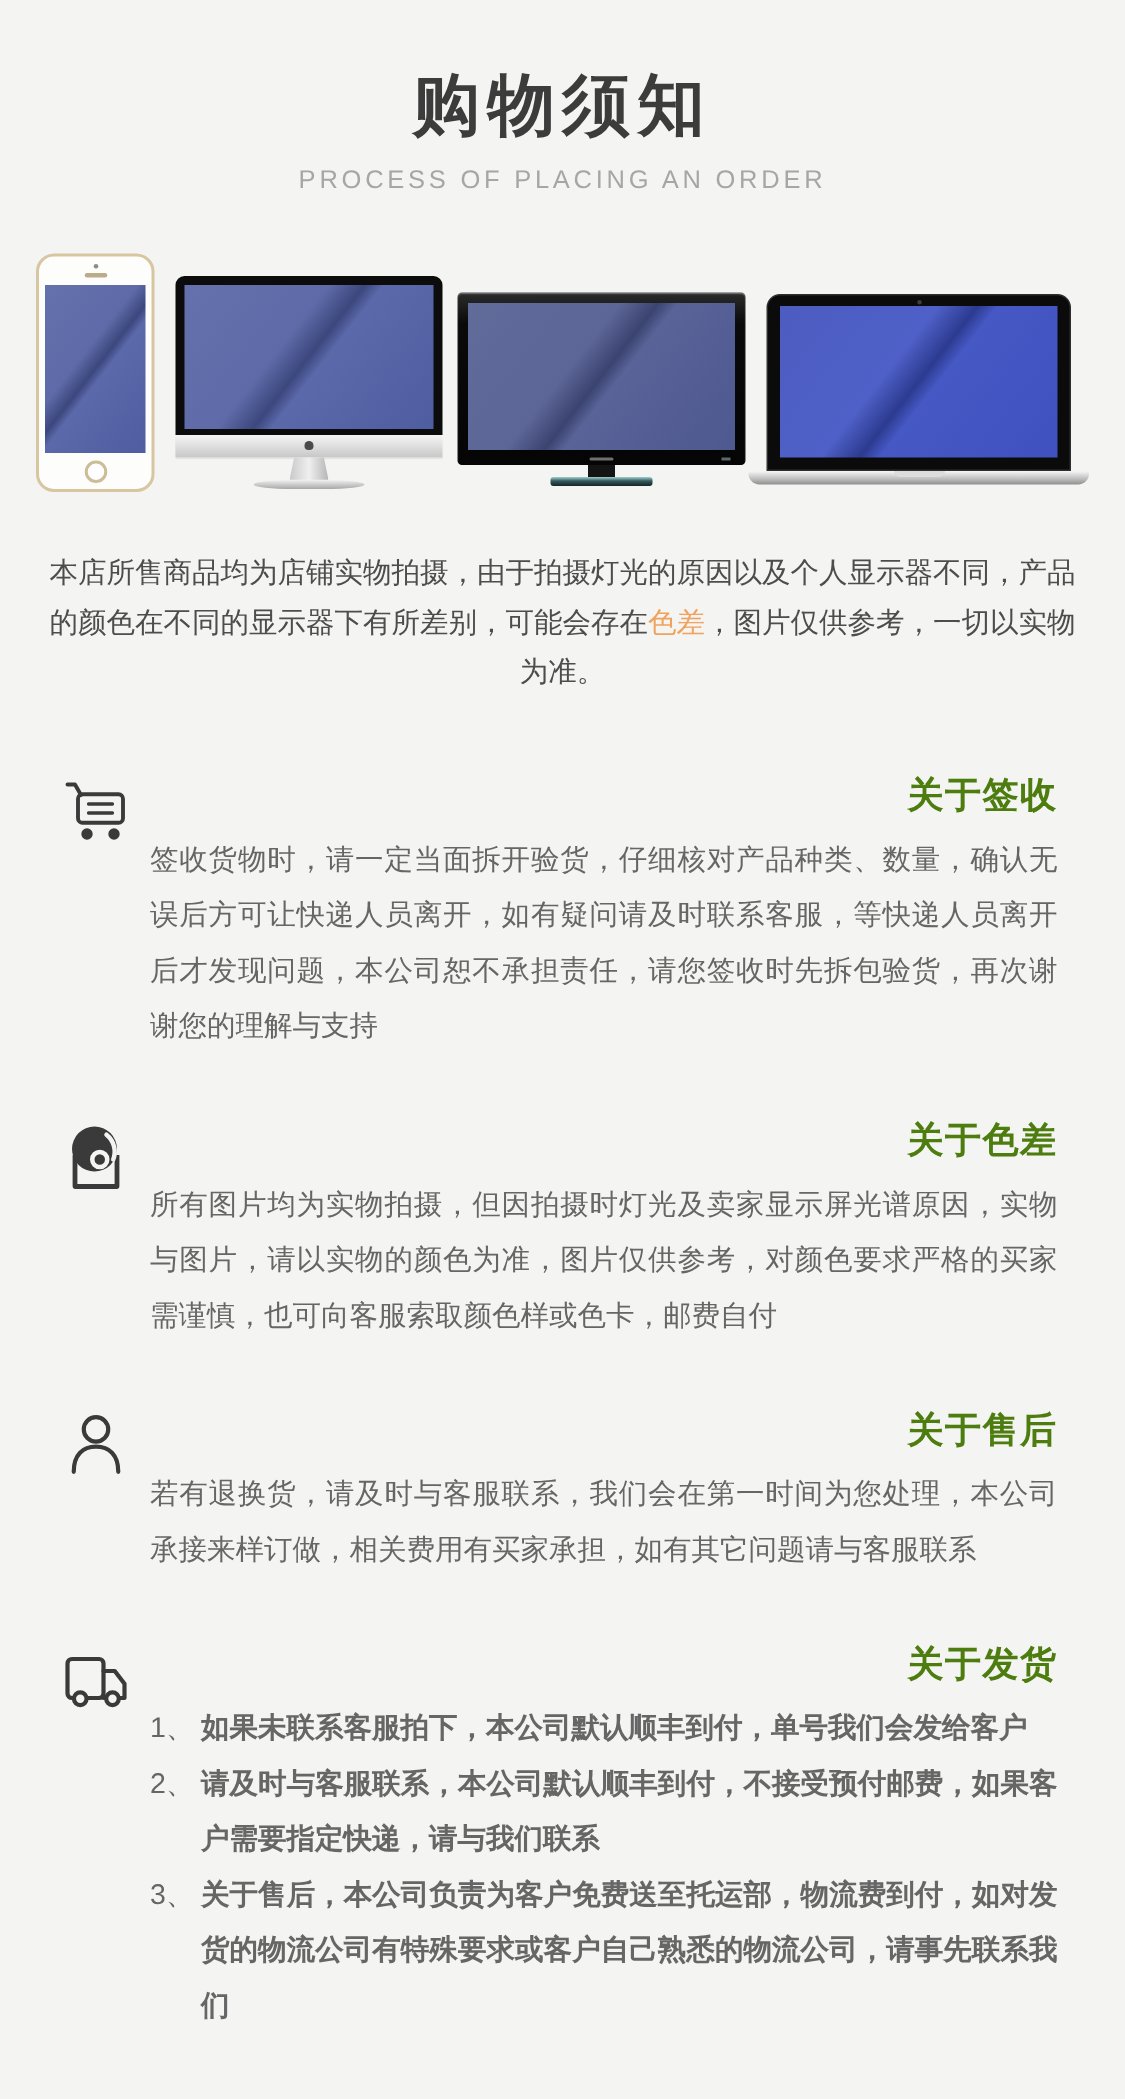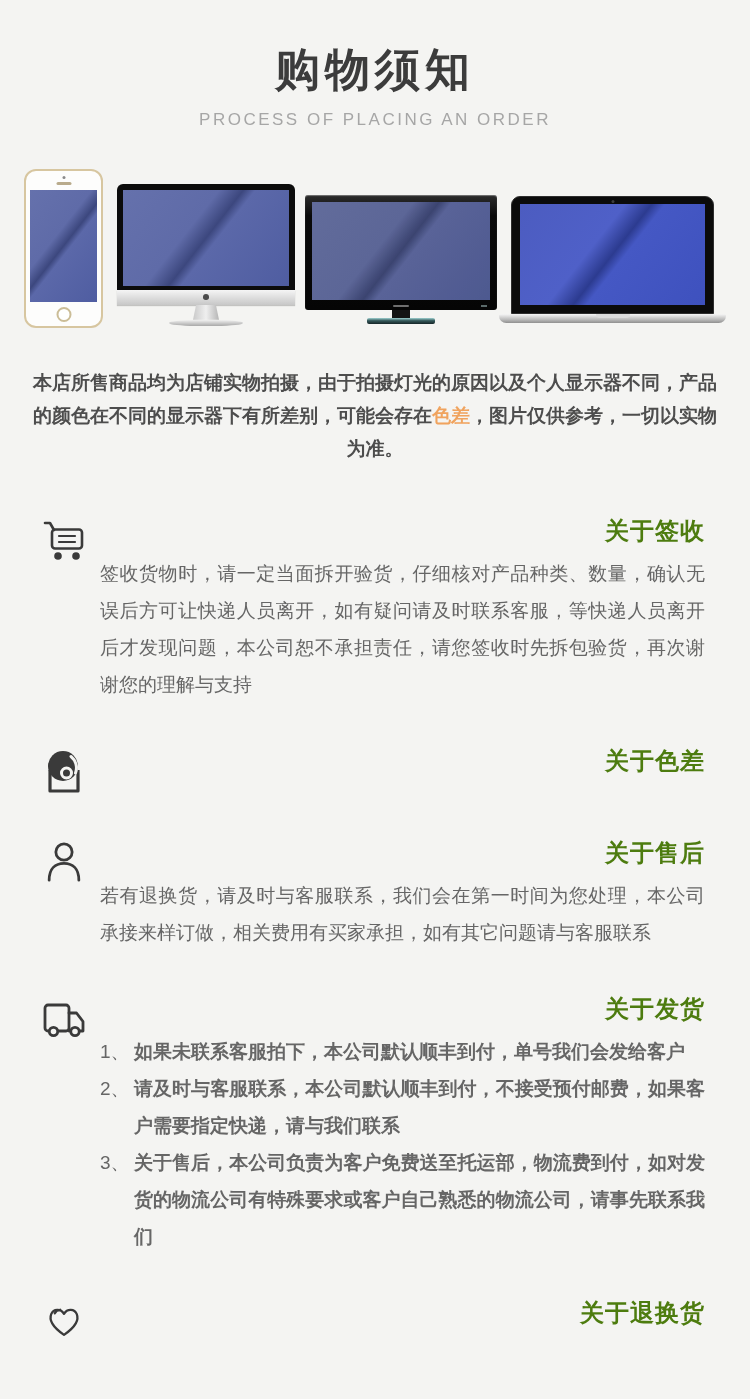--- a/index.html
+++ b/index.html
@@ -55,21 +55,21 @@
   .mac { flex:0 0 auto; width:227px; margin-bottom:5px; }
   .mac-lid { width:203px; height:118px; margin:0 auto; background:#0b0b0b; border:1px solid #2e2e2e; border-radius:9px 9px 0 0; padding:7px 8px 8px; position:relative; }
   .mac-cam { position:absolute; top:3px; left:50%; transform:translateX(-50%); width:3px; height:3px; border-radius:50%; background:#3d3d3d; }
   .mac-screen { width:100%; height:100%; }
   .mac-base { width:227px; height:9px; background:linear-gradient(#f6f6f6,#bcbcbc 60%,#8f8f8f); border-radius:2px 2px 8px 8px; position:relative; }
   .mac-notch { position:absolute; top:0; left:50%; transform:translateX(-50%); width:34px; height:4px; background:#dcdcdc; border-radius:0 0 5px 5px; }
 
   
   .notice {
     margin:38px auto 0; width:688px; text-align:center;
-    font-size:19px; line-height:33px; color:#4d4d4d;font-weight:bold;
+    font-size:19px; line-height:33px; color:#4d4d4d;
   }
   .notice .hl { color:#f0a35e; }
 
   
   .sections { margin-top:50px; padding-left:28px; }
   .section { display:flex; margin-bottom:42px; }
   .icon-col { flex:0 0 72px; display:flex; justify-content:center; align-items:flex-start; padding-top:2px; }
   .icon-col svg { display:block; }
   .content { flex:1; padding-right:45px; }
   .sec-heading { font-size:24px; font-weight:bold; color:#4d7c0f; line-height:32px; margin-bottom:8px; letter-spacing:1px;text-align:right; }
@@ -157,20 +157,21 @@
         <svg width="48" height="48" viewBox="0 0 48 48">
           <path d="M10 23 v21 h28 V23" fill="none" stroke="#3a3a3a" stroke-width="3.2" stroke-linejoin="round"></path>
           <circle cx="23" cy="19" r="15" fill="#3a3a3a"></circle>
           <path d="M31 9.5 a14.5 14.5 0 0 1 4.5 16.5" stroke="#f4f4f2" stroke-width="3" fill="none" stroke-linecap="round"></path>
           <circle cx="26.5" cy="26" r="5" fill="none" stroke="#f4f4f2" stroke-width="3"></circle>
         </svg>
       </span>
     </div>
     <div class="content">
       <div class="sec-heading">关于色差</div>
+      <p class="sec-body">所有图片均为实物拍摄，但因拍摄时灯光及卖家显示屏光谱原因，实物与图片，请以实物的颜色为准，图片仅供参考，对颜色要求严格的买家需谨慎，也可向客服索取颜色样或色卡，邮费自付</p>
     </div>
   </div>
 
   <div class="section">
     <div class="icon-col">
       <span>
         <svg width="46" height="46" viewBox="0 0 48 48" fill="none" stroke="#3a3a3a" stroke-width="2.9">
           <circle cx="24" cy="13.5" r="8.5"></circle>
           <path d="M8.5 43 C8.5 31 15 25.5 24 25.5 C33 25.5 39.5 31 39.5 43" stroke-linecap="round"></path>
         </svg>

